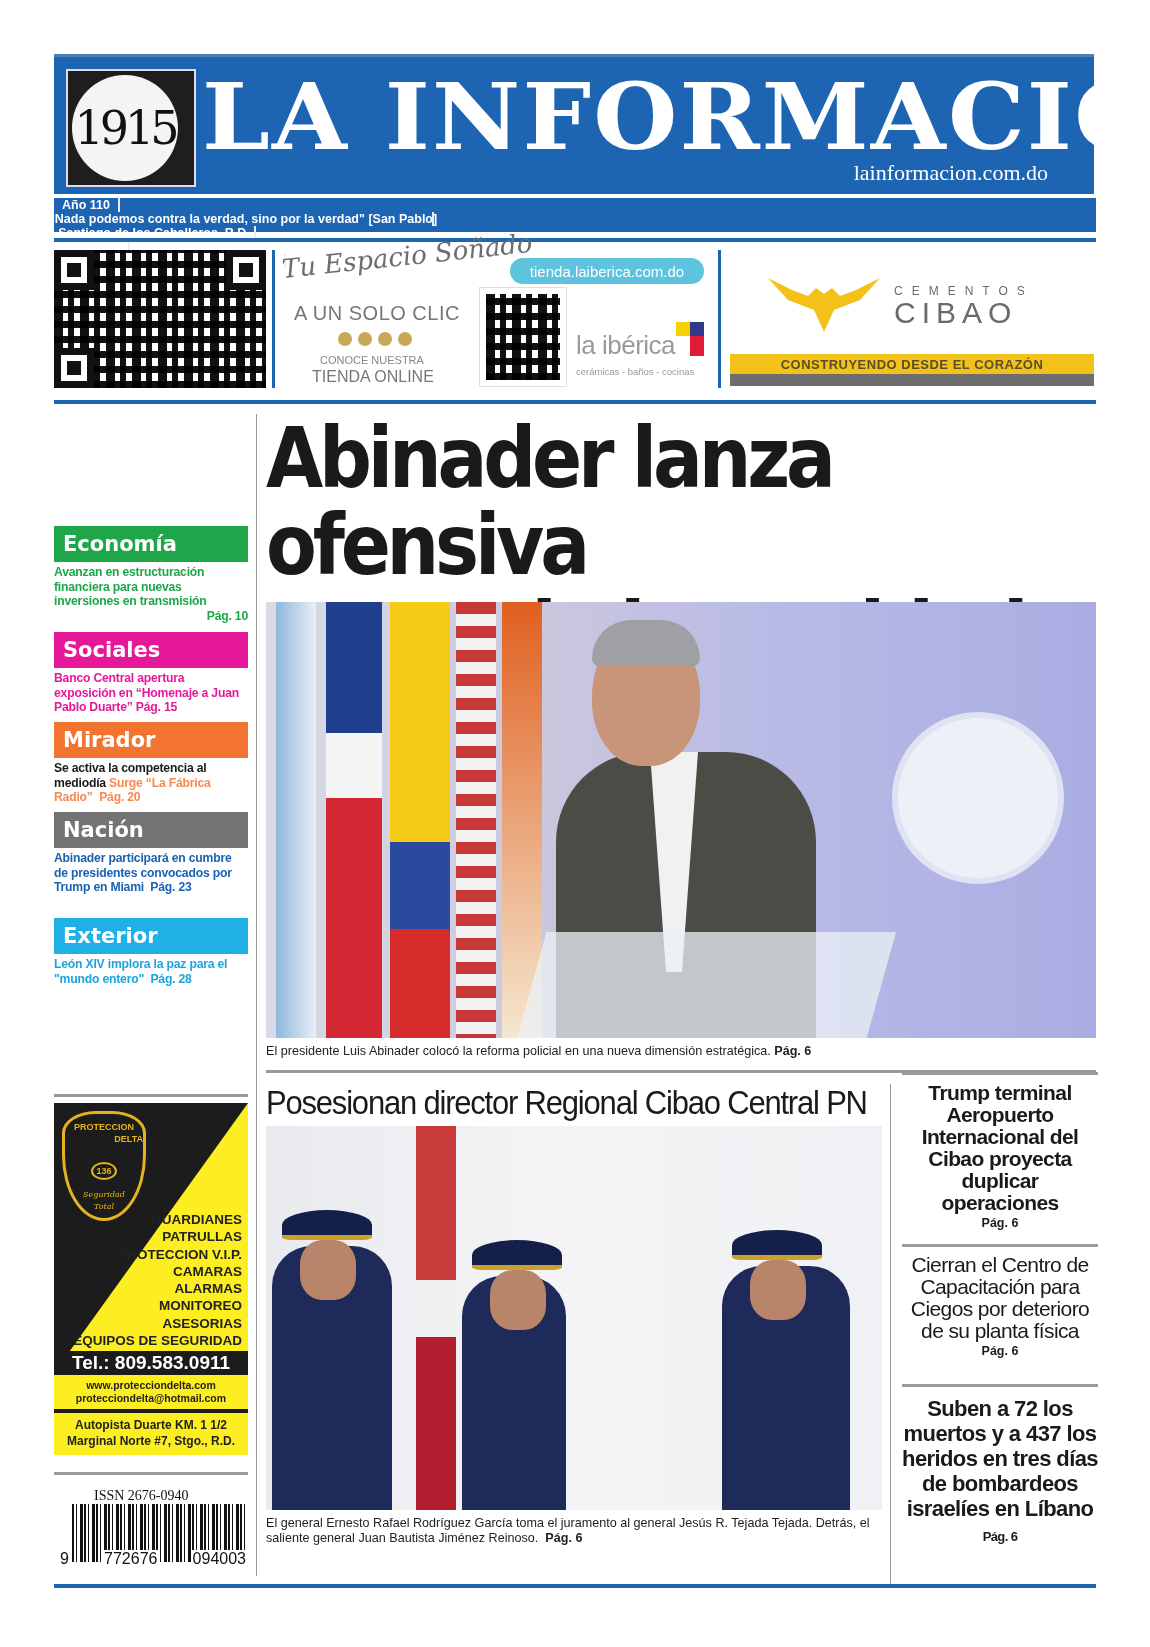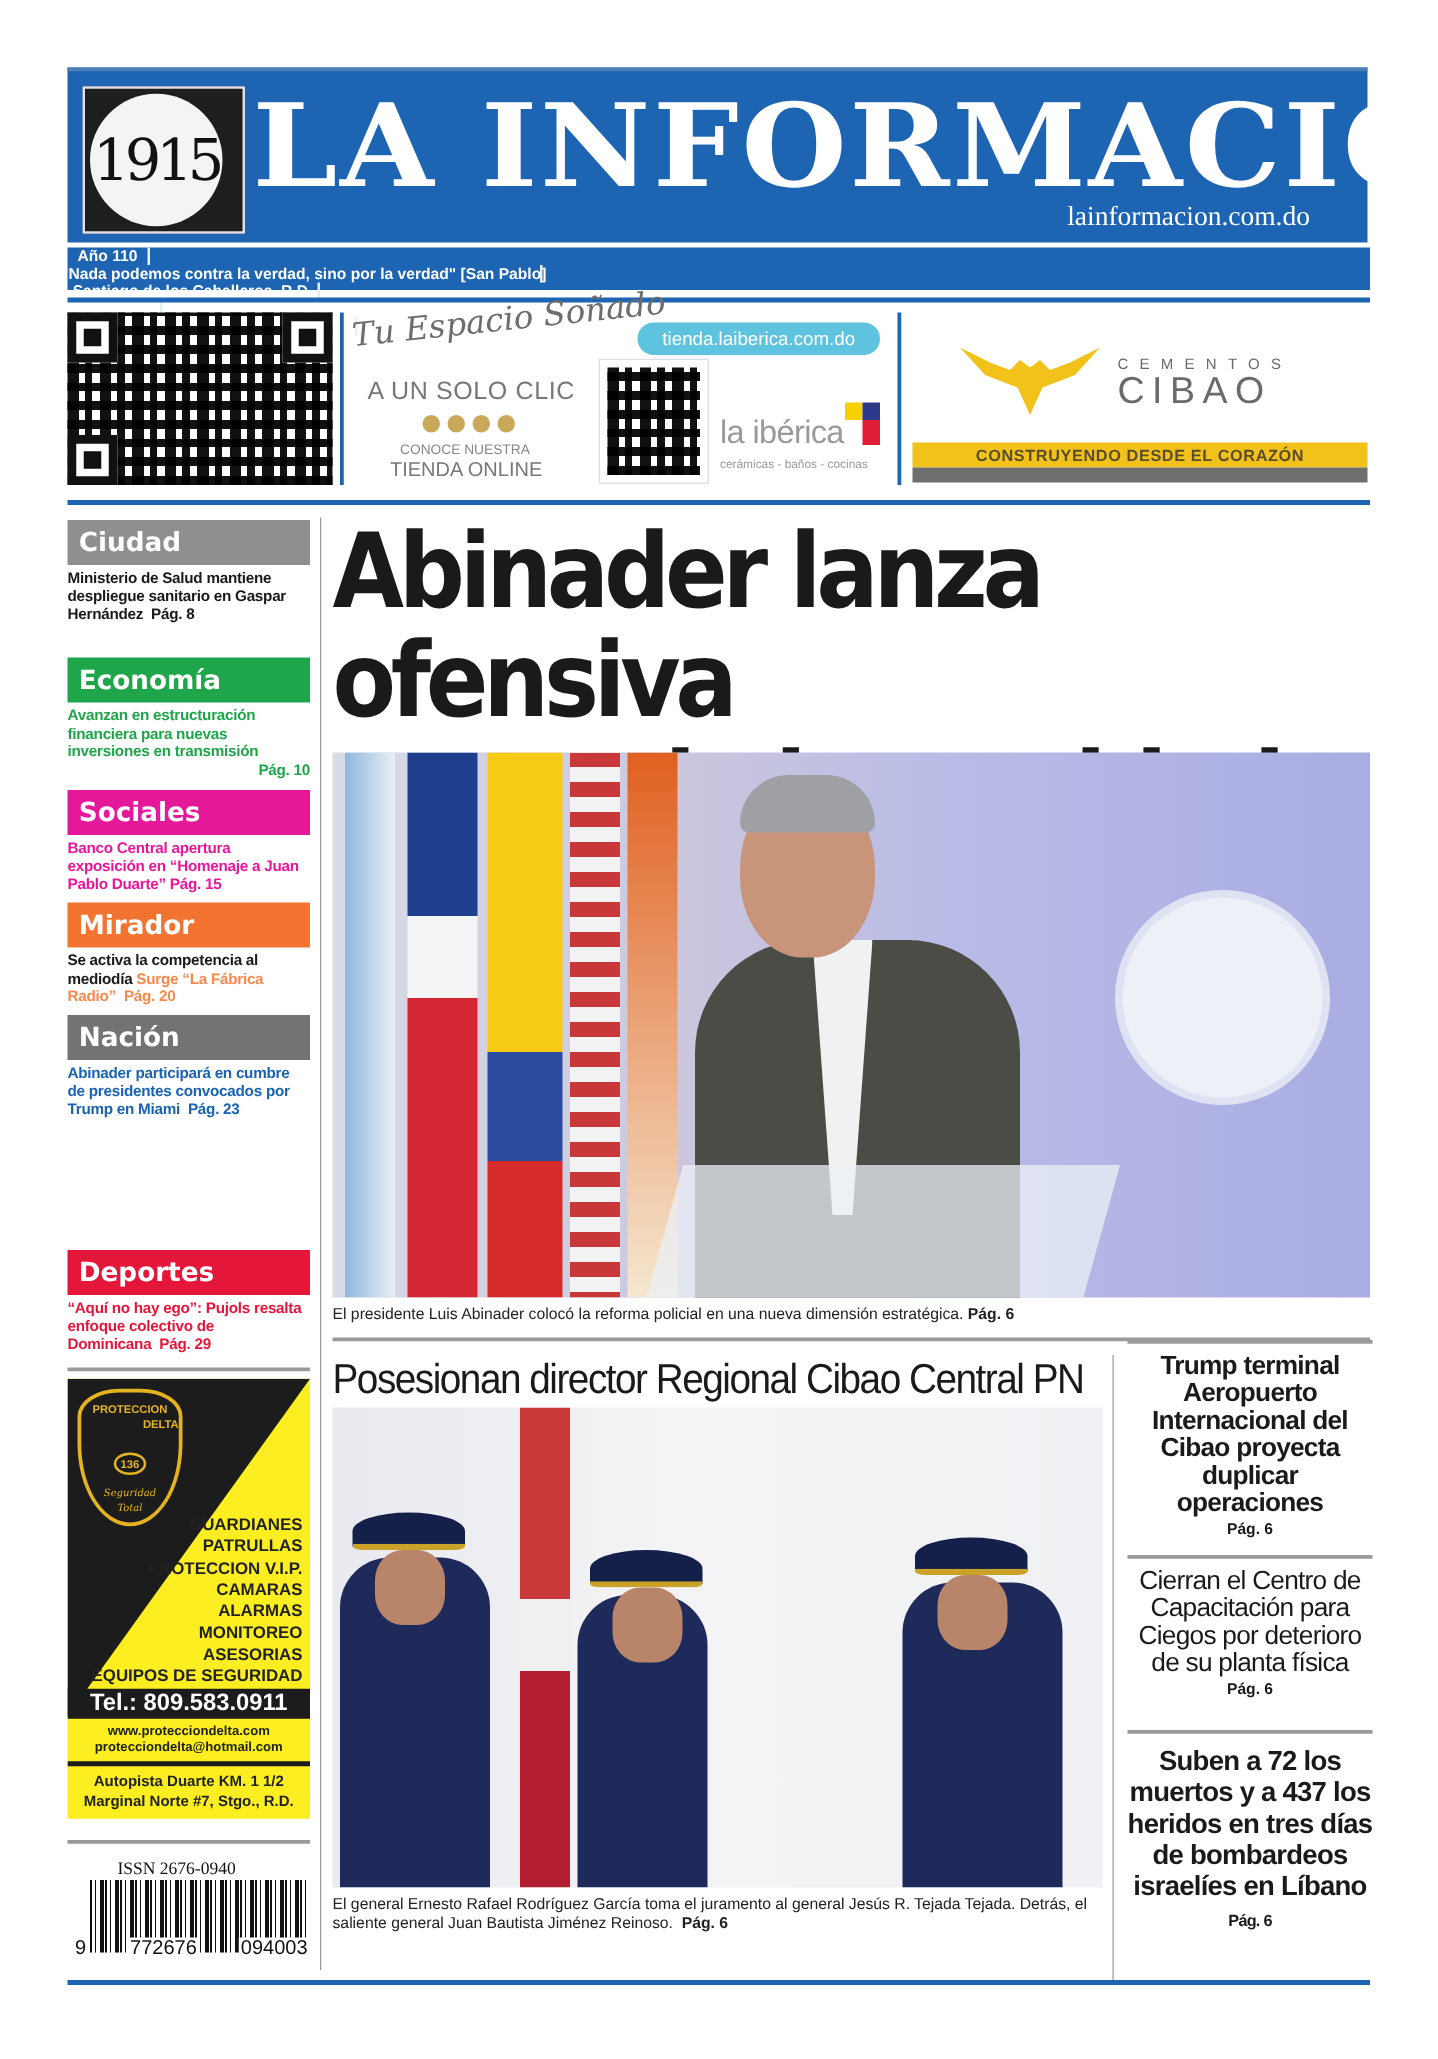--- a/index.html
+++ b/index.html
@@ -171,24 +171,20 @@
       <path d="M56 62 L46 40 L20 30 L0 8 L24 20 L40 26 L48 18 L56 24 L64 18 L72 26 L88 20 L112 8 L92 30 L66 40 Z" fill="#f2c21b"></path>
     </svg>
     <div class="cementos">CEMENTOS</div>
     <div class="cibao-word">CIBAO</div>
     <div class="slogan">CONSTRUYENDO DESDE EL CORAZÓN</div>
     <div class="grayband"></div>
   </div>
 
   <div class="rule-blue" style="left:54px; top:400px; width:1042px;"></div>
 
-  <div class="section" style="top:416px;">
-    <div class="label" style="background:#8f8f8f">Ciudad</div>
-    <div class="teaser" style="color:#1a1a1a"><span>Ministerio de Salud mantiene despliegue sanitario en Gaspar Hernández</span>&nbsp;&nbsp;<span class="pg">Pág. 8</span></div>
-  </div>
 
   <div class="section" style="top:526px;">
     <div class="label" style="background:#1fa64a">Economía</div>
     <div class="teaser" style="color:#1fa64a"><span>Avanzan en estructuración financiera para nuevas inversiones en transmisión</span><span class="pg align-right">Pág. 10</span></div>
   </div>
 
   <div class="section" style="top:632px;">
     <div class="label" style="background:#e5189a">Sociales</div>
     <div class="teaser" style="color:#e5189a"><span>Banco Central apertura exposición en “Homenaje a Juan Pablo Duarte”</span> <span class="pg">Pág. 15</span></div>
   </div>
@@ -196,25 +192,25 @@
   <div class="section" style="top:722px;">
     <div class="label" style="background:#f37430">Mirador</div>
     <div class="teaser" style="color:#1a1a1a"><span>Se activa la competencia al mediodía</span> <span style="color:#f58a4f">Surge “La Fábrica Radio”</span>&nbsp;&nbsp;<span class="pg" style="color:#f58a4f">Pág. 20</span></div>
   </div>
 
   <div class="section" style="top:812px;">
     <div class="label" style="background:#737373">Nación</div>
     <div class="teaser" style="color:#1a63b1"><span>Abinader participará en cumbre de presidentes convocados por Trump en Miami</span>&nbsp;&nbsp;<span class="pg">Pág. 23</span></div>
   </div>
 
-
-  <div class="section" style="top:1000px;">
-    <div class="label" style="background:#e4173a">Deportes</div>
-    <div class="teaser" style="color:#e4173a"><span>“Aquí no hay ego”: Pujols resalta enfoque colectivo de Dominicana</span>&nbsp;&nbsp;<span class="pg">Pág. 29</span></div>
-  </div>
+  <div class="section" style="top:918px;">
+    <div class="label" style="background:#1fb0e6">Exterior</div>
+    <div class="teaser" style="color:#1fa3dd"><span>León XIV implora la paz para el "mundo entero"</span>&nbsp;&nbsp;<span class="pg">Pág. 28</span></div>
+  </div>
+
 
   <div class="rule-gray" style="left:54px; top:1094px; width:194px;"></div>
 
   <div class="delta">
     <div class="black-tri"></div>
     <div class="badge">
       <div class="t1">PROTECCION</div>
       <div class="t2">DELTA</div>
       <div class="num">136</div>
       <div class="t3">Seguridad</div>

